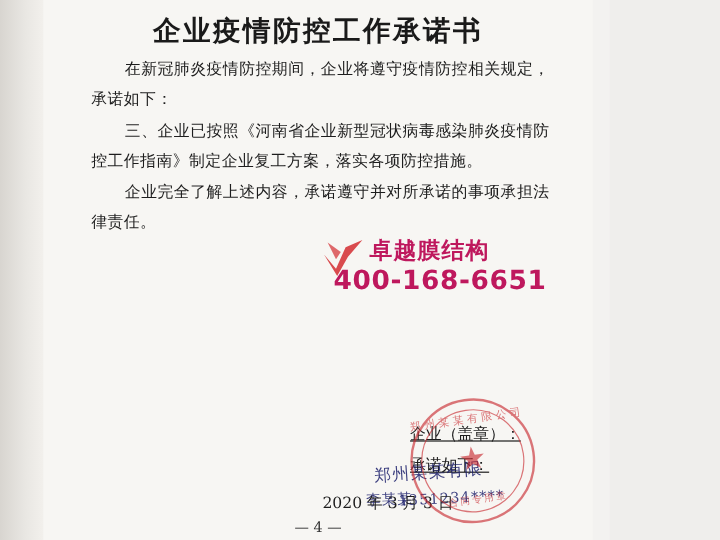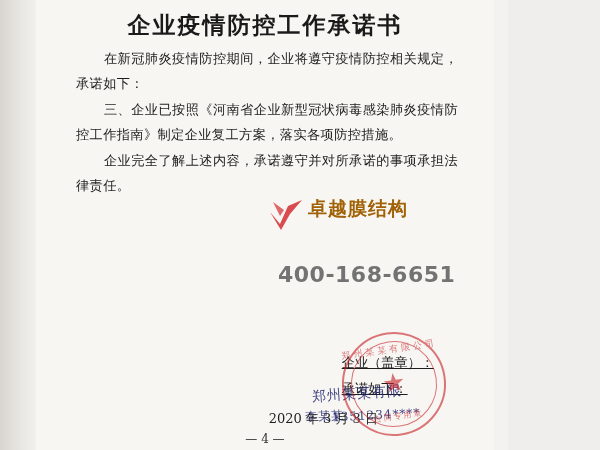--- a/index.html
+++ b/index.html
@@ -133,31 +133,30 @@
     left:232px;top:196px;
     width:220px;height:62px;
     pointer-events:none;
   }
   .wm-logo{
     position:absolute;left:0;top:2px;width:36px;height:34px;
   }
   .wm-brand{
     position:absolute;left:40px;top:0;
     font-family:"DejaVu Sans","Liberation Sans",sans-serif;
-    font-weight:bold;font-size:19px;color:#a16207;
+    font-weight:bold;font-size:19px;color:#be185d;
     letter-spacing:1px;
     text-shadow:0 0 1px rgba(255,255,255,.6);
   }
   .wm-phone{
     position:absolute;left:10px;top:26px;
     font-family:"DejaVu Sans","Liberation Sans",sans-serif;
-    font-weight:bold;font-size:22px;color:#737373;
+    font-weight:bold;font-size:22px;color:#be185d;
     letter-spacing:0.5px;
     text-shadow:0 0 1px rgba(255,255,255,.6);
-    margin-top:40px;
   }
 </style>
 </head>
 <body>
 
 <div id="page">
   <div class="paper">
 
     <div class="title">企业疫情防控工作承诺书</div>
 

